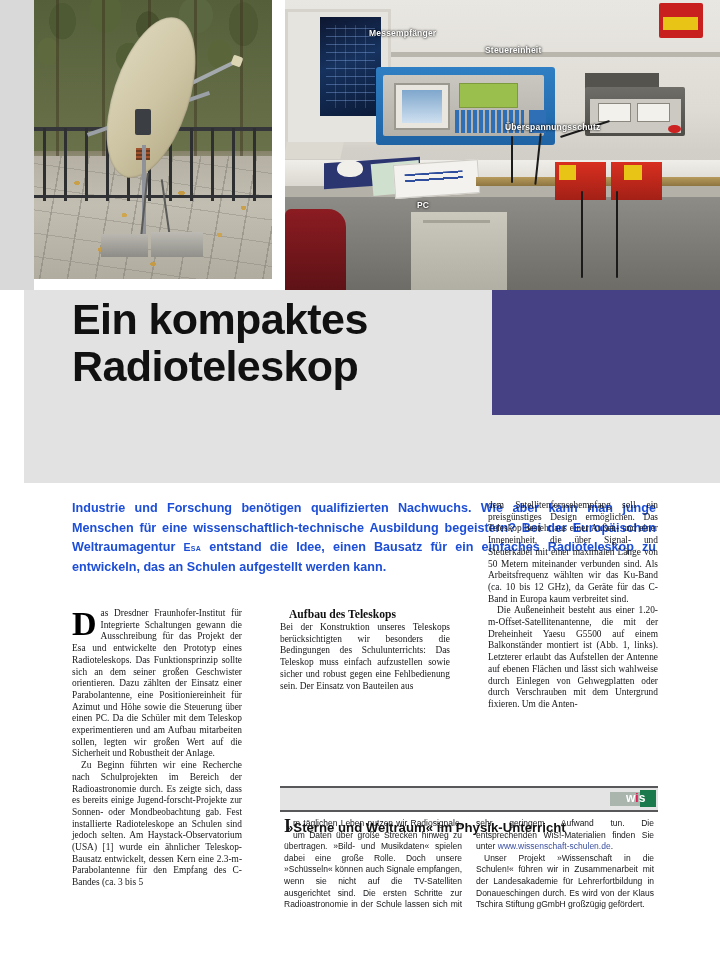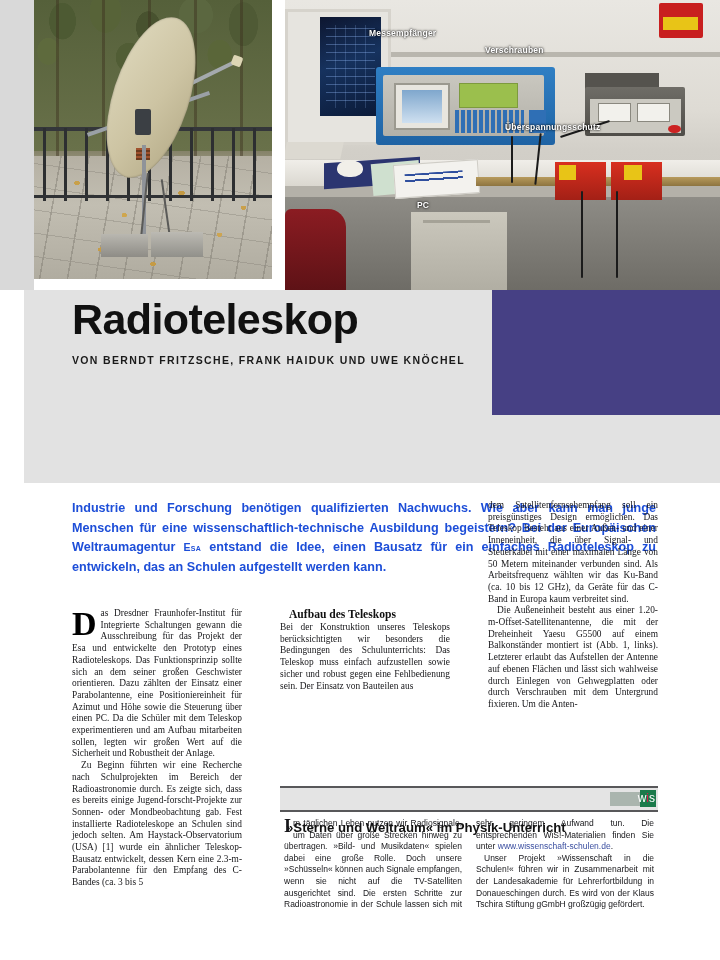--- a/index.html
+++ b/index.html
@@ -180,23 +180,23 @@
   .callout{position:absolute;left:280px;top:786px;width:378px;height:174px;background:#ffffff;}
   .callout-rule-top{position:absolute;left:0;top:0;width:100%;height:2px;background:#58585a;}
   .callout-head-bg{position:absolute;left:0;top:2px;width:100%;height:22px;background:#e4e4e4;}
   .callout-rule-bot{position:absolute;left:0;top:24px;width:100%;height:2px;background:#58585a;}
   .callout-head{position:absolute;left:6px;top:4px;
     font-family:"Liberation Sans",sans-serif;font-weight:bold;font-size:13.2px;
     line-height:19px;color:#111;margin-top:28px;}
   .callout-wis{position:absolute;right:2px;top:4px;width:46px;height:17px;}
   .cw-bar{position:absolute;left:0;top:2px;width:36px;height:14px;background:#aab5ae;}
   .cw-green{position:absolute;left:30px;top:0;width:16px;height:17px;background:#1b7a4b;}
-  .cw-letters{position:absolute;left:1px;top:1px;width:46px;height:16px;
-    font-family:"Liberation Sans",sans-serif;font-weight:normal;font-size:12px;
-    line-height:15px;text-align:right;padding-right:2px;box-sizing:border-box;color:#fff;}
+  .cw-letters{position:absolute;left:16px;top:1px;width:46px;height:16px;
+    font-family:"Liberation Sans",sans-serif;font-weight:bold;font-size:12px;
+    line-height:15px;text-align:left;padding-right:2px;box-sizing:border-box;color:#fff;}
   .callout-body{position:absolute;left:4px;top:32px;width:370px;height:136px;
     column-count:2;column-gap:14px;
     font-family:"Liberation Sans",sans-serif;font-size:8.5px;line-height:11.6px;
     color:#17171a;text-align:justify;hyphens:auto;-webkit-hyphens:auto;}
   .callout-body p{margin:0;text-indent:8px;}
   .callout-body p.first{text-indent:0;}
   .co-drop{float:left;font-family:"Liberation Serif",serif;font-weight:bold;
     font-size:18px;line-height:14px;padding:1px 2px 0 0;}
   .link{color:#3b4fa0;}
 
@@ -268,32 +268,32 @@
       <div class="lab-surge-y2"></div>
       <div class="lab-pc"></div>
       <div class="lab-chair"></div>
       <div class="lab-wire" style="left:52%;top:47%;width:2px;height:16%;"></div>
       <div class="lab-wire" style="left:58%;top:46%;width:2px;height:18%;transform:rotate(6deg);"></div>
       <div class="lab-wire" style="left:63%;top:44%;width:12%;height:2px;transform:rotate(-18deg);"></div>
       <div class="lab-wire" style="left:68%;top:66%;width:2px;height:30%;"></div>
       <div class="lab-wire" style="left:76%;top:66%;width:2px;height:30%;"></div>
 
       <div class="ph-label" style="left:84px;top:28px;">Messempfänger</div>
-      <div class="ph-label" style="left:200px;top:45px;">Verschrauben</div>
+      <div class="ph-label" style="left:200px;top:45px;">Steuereinheit</div>
       <div class="ph-label" style="left:175px;top:122px;padding-left:45px;">Überspannungsschutz</div>
       <div class="ph-label" style="left:132px;top:200px;">PC</div>
     </div>
   </div>
 
   <div class="title-band"></div>
   <div class="title-white-left"></div>
 
   <div class="title-block">
+    <div class="title-line">Ein kompaktes</div>
     <div class="title-line">Radioteleskop</div>
-    <div class="byline">VON BERNDT FRITZSCHE, FRANK HAIDUK UND UWE KNÖCHEL</div>
   </div>
 
   <div class="wis-box">
     
     
     
   </div>
 
   <div class="white-gutter-left"></div>
 

